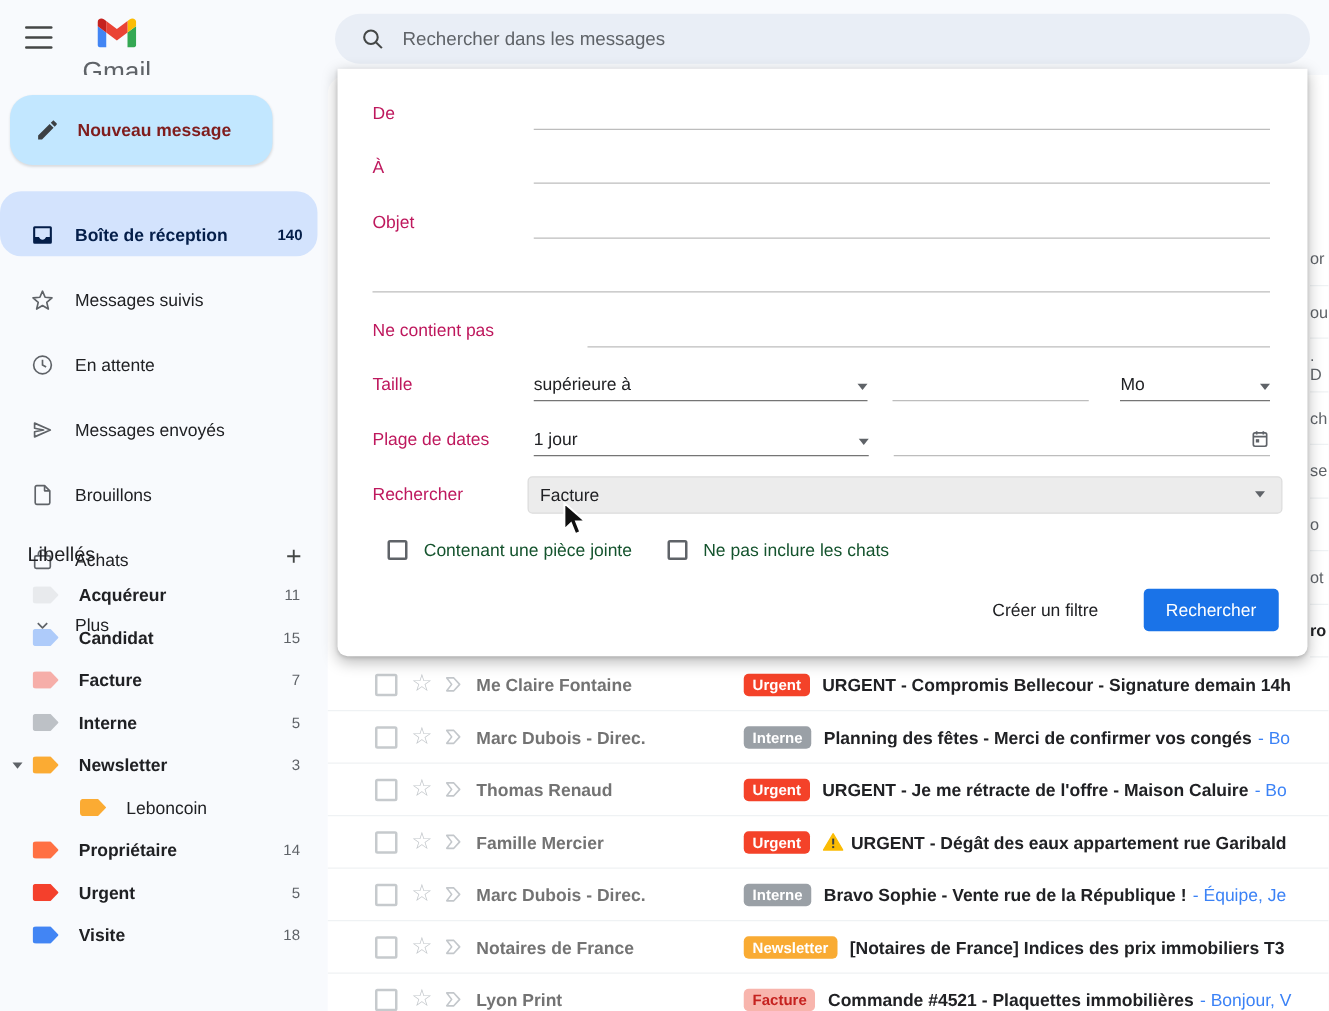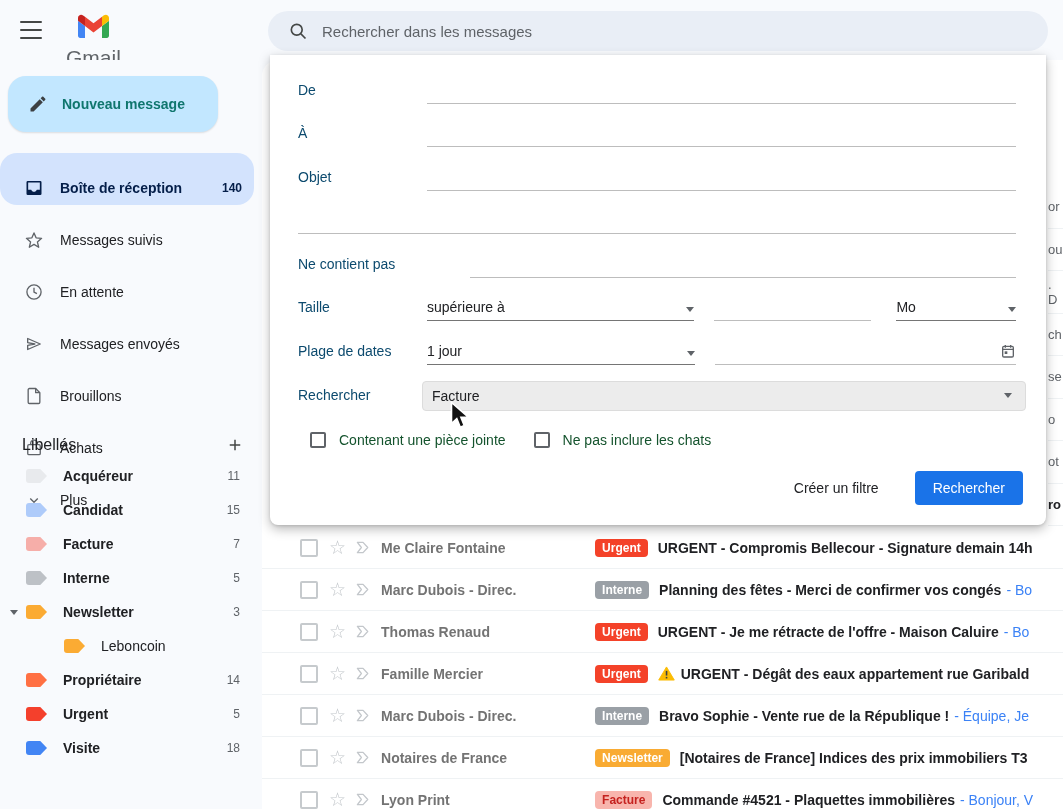--- a/index.html
+++ b/index.html
@@ -13,21 +13,21 @@
   .topbar{position:absolute;left:0;top:0;width:1063px;height:60px;background:#f8fafd;z-index:2;}
   .hamburger{position:absolute;left:20px;top:21px;width:22px;height:18px;display:flex;flex-direction:column;justify-content:space-between;cursor:pointer;}
   .hamburger span{display:block;height:2px;background:#444746;border-radius:1px;}
   .logo{position:absolute;left:66px;top:14px;display:flex;align-items:center;gap:8px;flex-direction:column;}
   .logo-text{font-size:21px;color:#5f6368;}
   .searchbar{position:absolute;left:268px;top:11px;width:780px;height:40px;background:#e9eef6;border-radius:24px;display:flex;align-items:center;padding-left:20px;box-sizing:border-box;}
   .searchbar .ph{font-size:15px;color:#5f6368;margin-left:14px;}
   
   .sidebar{position:absolute;left:0;top:60px;width:262px;bottom:0;background:#f8fafd;z-index:2;}
   .compose{position:absolute;left:8px;top:16px;width:210px;height:56px;background:#c2e7ff;border-radius:18px;display:flex;align-items:center;padding-left:20px;box-sizing:border-box;box-shadow:0 1px 2px rgba(0,0,0,.12);cursor:pointer;}
-  .compose .lbl{margin-left:14px;font-size:14px;font-weight:700;color:#0f766e;}
+  .compose .lbl{margin-left:14px;font-size:14px;font-weight:700;color:#7f1d1d;}
   .nav{position:absolute;left:0;top:93px;width:262px;}
   .nav-item{height:34px;display:flex;align-items:center;padding:18px 12px 0 24px;margin-right:8px;border-radius:17px;cursor:pointer;}
   .nav-item .nlabel{margin-left:16px;font-size:14px;color:#202124;flex:1;white-space:nowrap;}
   .nav-item .ncount{font-size:12px;color:#5f6368;}
   .nav-item.active{background:#d3e3fd;}
   .nav-item.active .nlabel,.nav-item.active .ncount{font-weight:700;color:#041e49;}
   .labels-head{position:absolute;left:0;top:360px;width:254px;display:flex;align-items:center;padding-left:22px;box-sizing:border-box;margin-top:16px;}
   .labels-head .lh-text{font-size:16px;color:#202124;flex:1;}
   .labels-head .plus{cursor:pointer;margin-right:10px;}
   .labels{position:absolute;left:0;top:399px;width:262px;}
@@ -51,21 +51,21 @@
   .subj{font-weight:700;color:#202124;}
   .snip{color:#3b82f6;margin-left:5px;}
   .warn{margin:0 6px 0 0;display:flex;flex-shrink:0;}
   
   .sliver{position:absolute;top:126px;right:0;width:15px;}
   .sliver .frag{height:41.5px;border-bottom:1px solid #eff2f4;font-size:13px;color:#5f6368;display:flex;align-items:center;overflow:hidden;}
   .sliver .frag.b{font-weight:700;color:#202124;}
   
   .panel{position:absolute;left:270px;top:55px;width:776px;height:470px;background:#fff;border-radius:0 0 8px 8px;box-shadow:0 4px 12px rgba(0,0,0,.28),0 1px 3px rgba(0,0,0,.12);z-index:5;box-sizing:border-box;padding:5px 30px 0 28px;}
   .frow{display:flex;align-items:flex-end;height:43.5px;}
-  .flabel{width:129px;flex-shrink:0;font-size:14px;color:#0c4a6e;padding-bottom:6px;white-space:nowrap;}
+  .flabel{width:129px;flex-shrink:0;font-size:14px;color:#be185d;padding-bottom:6px;white-space:nowrap;}
   .frow.wide1 .flabel{width:183px;}
   .frow.wide2 .flabel{width:172px;}
   .uline{flex:1;border-bottom:1px solid #bdbdbd;height:22px;}
   .selline{border-bottom:1px solid #757575;display:flex;justify-content:space-between;align-items:flex-end;font-size:14px;color:#202124;padding-bottom:5px;box-sizing:border-box;}
   .tri{width:0;height:0;border-left:4px solid transparent;border-right:4px solid transparent;border-top:5px solid #5f6368;margin-bottom:3px;}
   .w268{width:268px;}
   .w158{width:158px;border-bottom:1px solid #bdbdbd;height:22px;margin-left:20px;}
   .w120{width:120px;margin-left:25px;}
   .dateinput{flex:1;margin-left:20px;border-bottom:1px solid #bdbdbd;height:24px;position:relative;}
   .dateinput svg{position:absolute;right:0;bottom:5px;}

